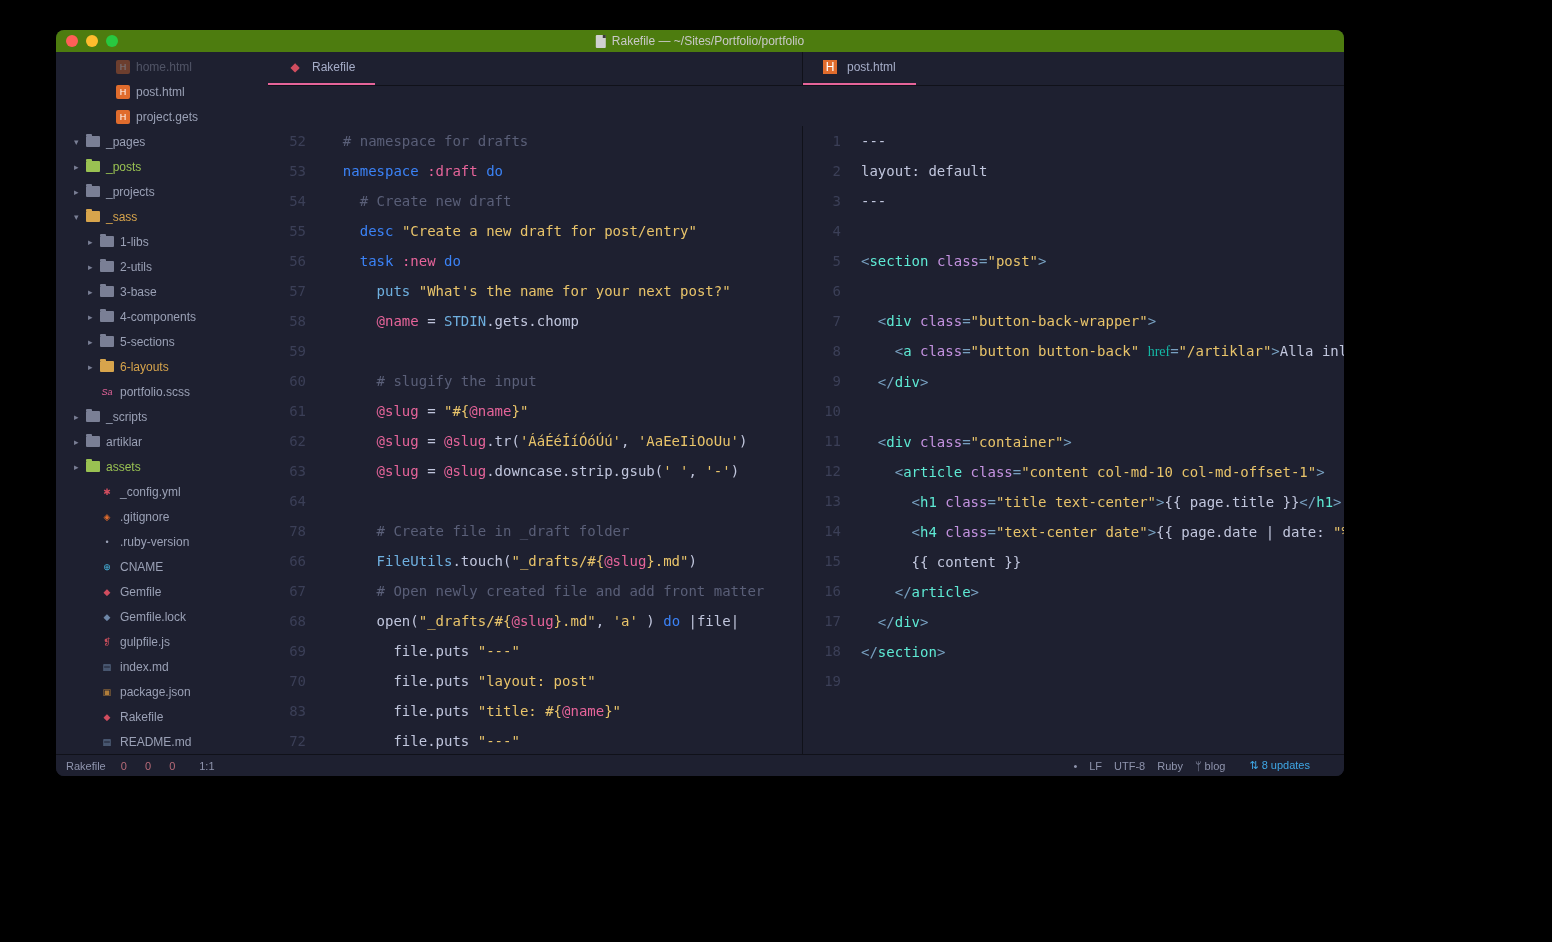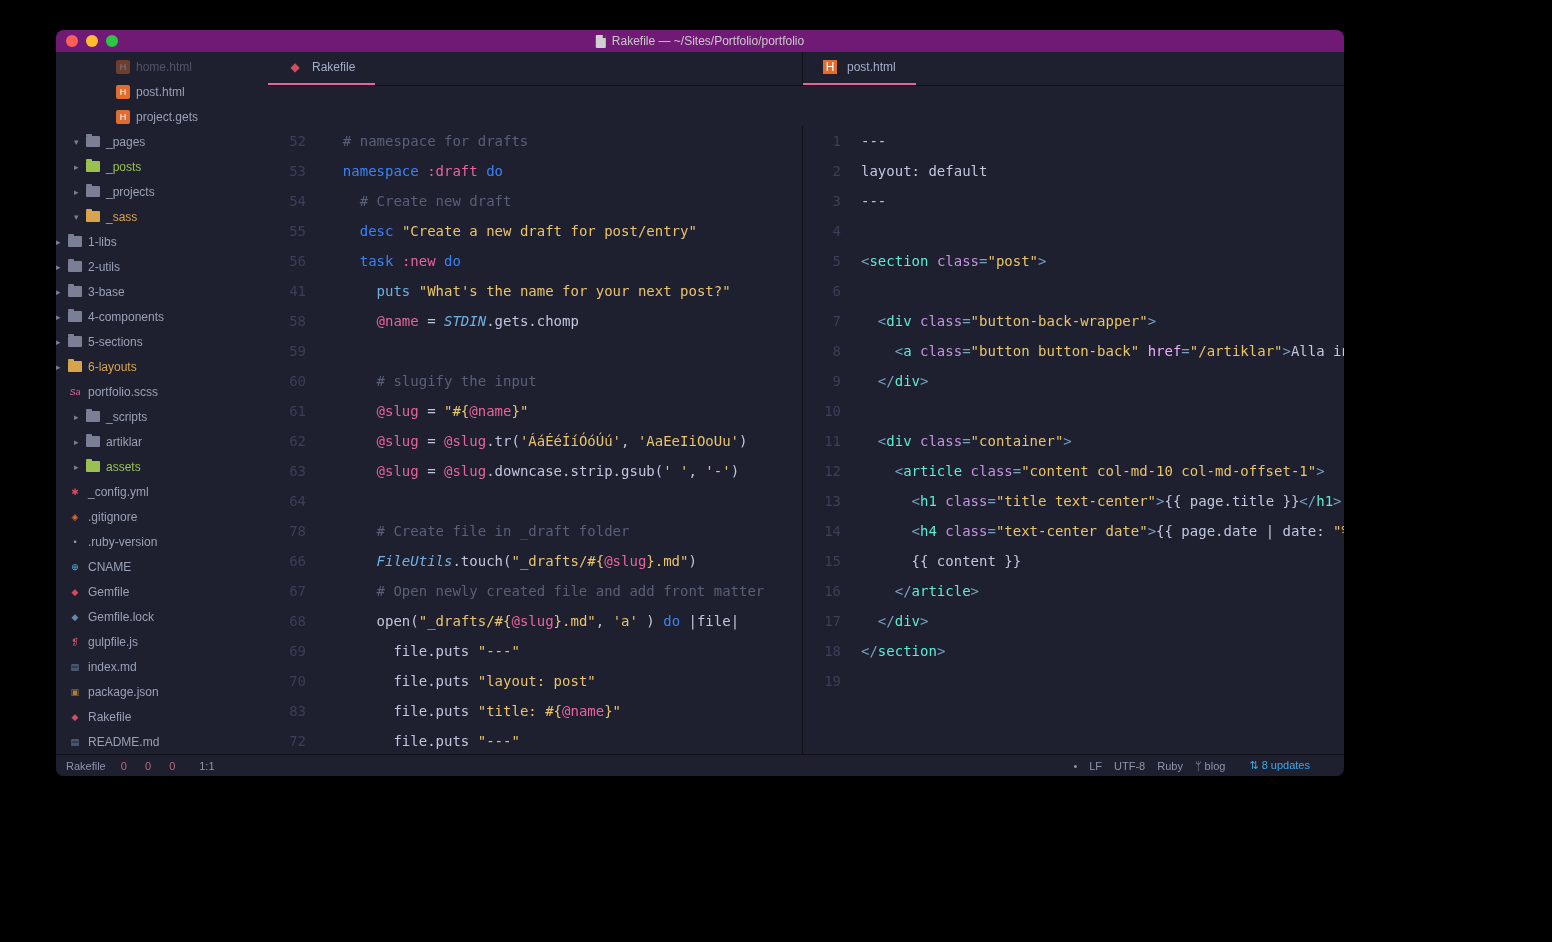--- a/index.html
+++ b/index.html
@@ -1,33 +1,33 @@
 <!DOCTYPE html>
 <html><head>
 <meta charset="utf-8">
 <style>
   * { box-sizing: border-box; margin: 0; padding: 0; }
   html, body { width: 100%; height: 100%; background: #000; font-family: -apple-system, BlinkMacSystemFont, "Segoe UI", sans-serif; overflow: hidden; }
   .stage { position: absolute; left: 56px; top: 30px; width: 1288px; height: 746px; background: #1e2030; display: flex; flex-direction: column; border-radius: 8px; overflow: hidden; box-shadow: 0 0 20px rgba(0,0,0,.6); }
   
-  .titlebar { height: 22px; background: #701a75; display: flex; align-items: center; position: relative; flex-shrink: 0; }
+  .titlebar { height: 22px; background: #4d7c0f; display: flex; align-items: center; position: relative; flex-shrink: 0; }
   .traffic { display: flex; gap: 8px; padding-left: 10px; }
   .dot { width: 12px; height: 12px; border-radius: 50%; }
   .dot-red { background: #ff5f57; }
   .dot-yellow { background: #febc2e; }
   .dot-green { background: #28c840; }
   .title-center { position: absolute; left: 50%; transform: translateX(-50%); color: #c9c9c9; font-size: 12px; display: flex; align-items: center; gap: 6px; }
   .doc-icon-tb { width: 10px; height: 13px; background: #d0d0d0; border-radius: 1px; position: relative; }
   .doc-icon-tb::after { content:""; position:absolute; top:0; right:0; width:3px; height:3px; background:#3c3c3c; }
   
   .body-area { flex: 1; display: flex; overflow: hidden; }
   
   .sidebar { width: 212px; background: #1e2030; color: #9aa0b5; font-size: 12px; overflow-y: auto; padding-top: 2px; }
   .tree-row { display: flex; align-items: center; height: 25px; padding-right: 6px; cursor: default; white-space: nowrap; }
-  .indent-0 { padding-left: 18px; } .indent-1 { } .indent-2 { padding-left: 48px; }
+  .indent-0 { padding-left: 18px; } .indent-1 { padding-left: 32px; } .indent-2 { padding-left: 48px; }
   .chev { width: 10px; font-size: 9px; color: #7a7f95; }
   .chev.open::before { content: "▾"; } .chev.closed::before { content: "▸"; }
   .ficon { width: 14px; height: 14px; margin: 0 6px 0 2px; display:flex; align-items:center; justify-content:center; border-radius:2px; font-size:9px; }
   .i-html { background:#e06c2d; color:#fff; }
   .i-folder { width:14px; height:11px; background:#7a7f95; border-radius:1px; position:relative; }
   .i-folder::before { content:""; position:absolute; top:-2px; left:0; width:6px; height:2px; background:#7a7f95; border-radius:1px 1px 0 0; }
   .i-folder.fgreen, .i-folder.fgreen::before { background:#99c152; }
   .i-folder.famber, .i-folder.famber::before { background:#d7a44c; }
   .i-sass { color:#e6649a; font-style:italic; }
   .i-ruby { color:#d14d5f; }
@@ -55,23 +55,23 @@
   .editor { display:flex; overflow:hidden; font-family: "SF Mono", "Menlo", monospace; font-size:14px; line-height: 30px; margin-top: 40px; }
   .editor.left { width: 534px; }
   .editor.right { flex:1; border-left:1px solid #101119; }
   .gutter { width: 48px; background:#1e2030; color:#3b3f57; text-align:right; padding-right: 10px; user-select:none; }
   .code { flex:1; padding-left: 10px; color:#c1c6dd; white-space: pre; overflow:hidden; }
   .c-comment { color:#5a5f78; }
   .c-kw { color:#3b82f6; }
   .c-sym { color:#e6649a; }
   .c-str { color:#e9c46a; }
   .c-ivar { color:#e6649a; }
-  .c-const { color:#6fb0e0; font-style: italic; }
+  .c-const { color:#6fb0e0; }
   .c-call { color:#6fb0e0; }
-  .c-href { color:#f0abfc; }
+  .c-href { color:#14b8a6;font-family:Liberation Serif, serif; }
   .c-tag { color:#5eead4; }
   .c-attr { color:#c492e0; }
   .c-punc { color:#78a0c0; }
   
   .statusbar { height: 22px; background:#1e2030; border-top:1px solid #101119; display:flex; align-items:center; font-size:11px; color:#8f94ad; padding: 0 10px; flex-shrink:0; }
   .statusbar .sp { flex:1; }
   .st-num { color:#b86b78; margin:0 3px; }
   .st-blue { color:#3fa7e6; }
   .statusbar span { margin-right: 12px; }
 </style>
@@ -280,21 +280,21 @@
       </div>
 
       <div class="editors">
         <div class="editor left">
           <div class="gutter" id="gutL">
               <div>52</div>
               <div>53</div>
               <div>54</div>
               <div>55</div>
               <div>56</div>
-              <div>41</div>
+              <div>57</div>
               <div>58</div>
               <div>59</div>
               <div>60</div>
               <div>61</div>
               <div>62</div>
               <div>63</div>
               <div>64</div>
               <div>78</div>
               <div>66</div>
               <div>67</div>

